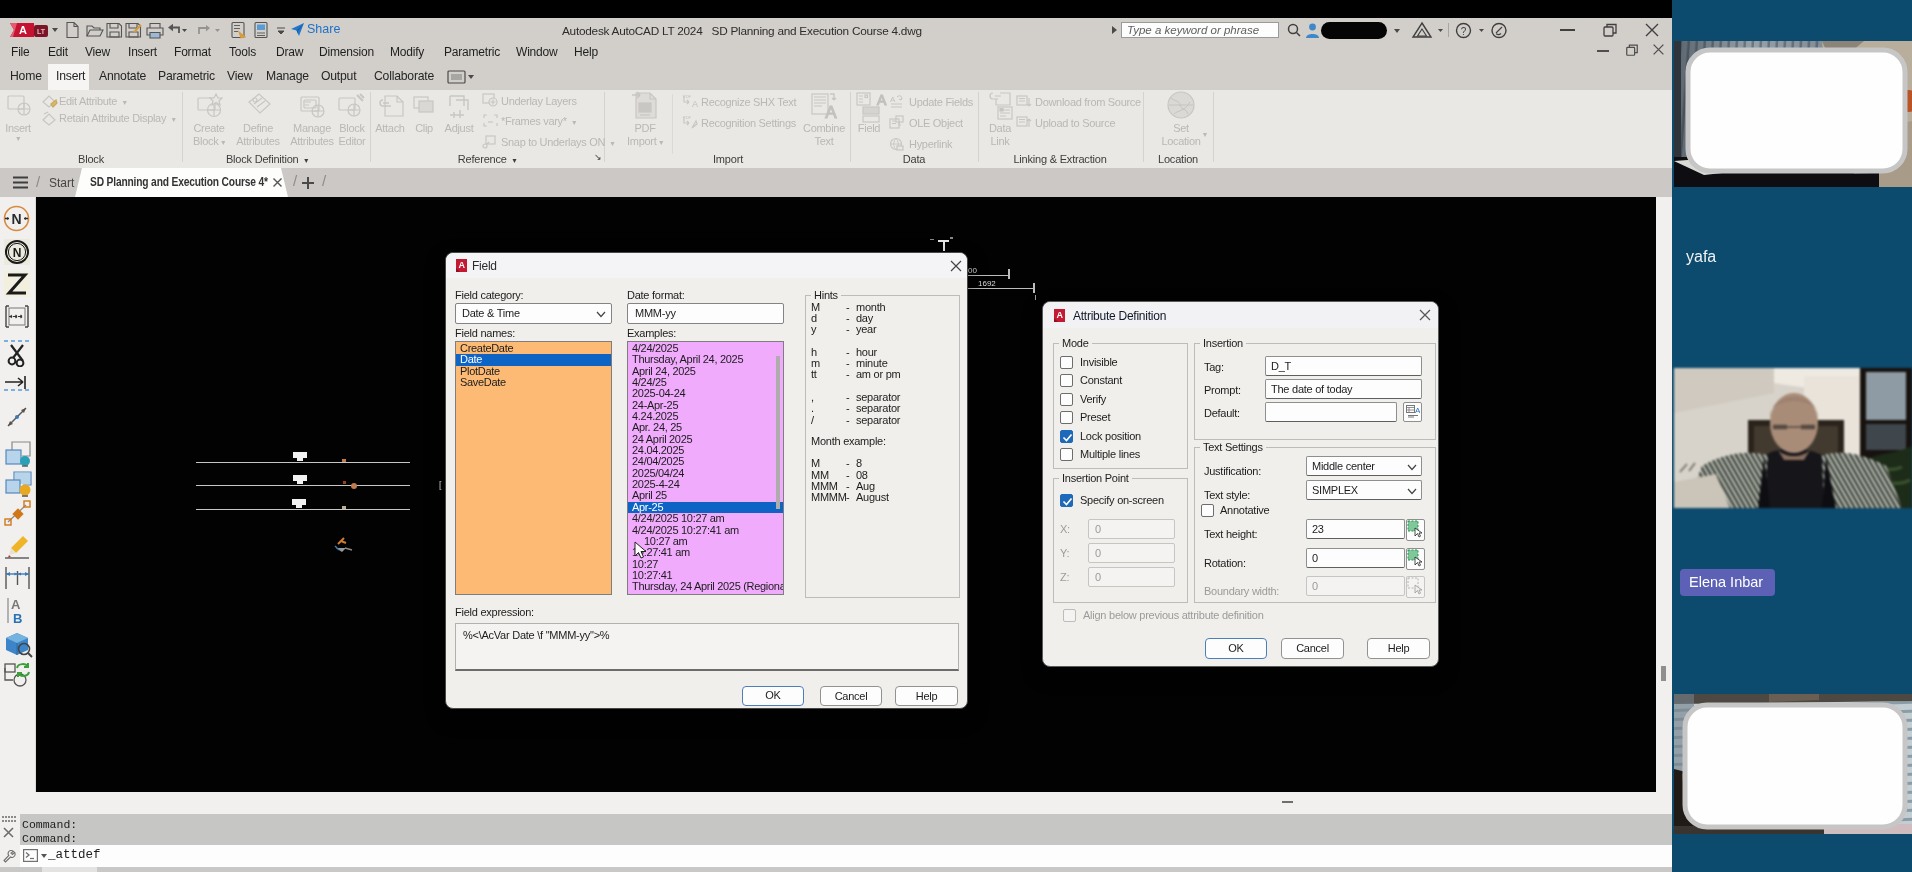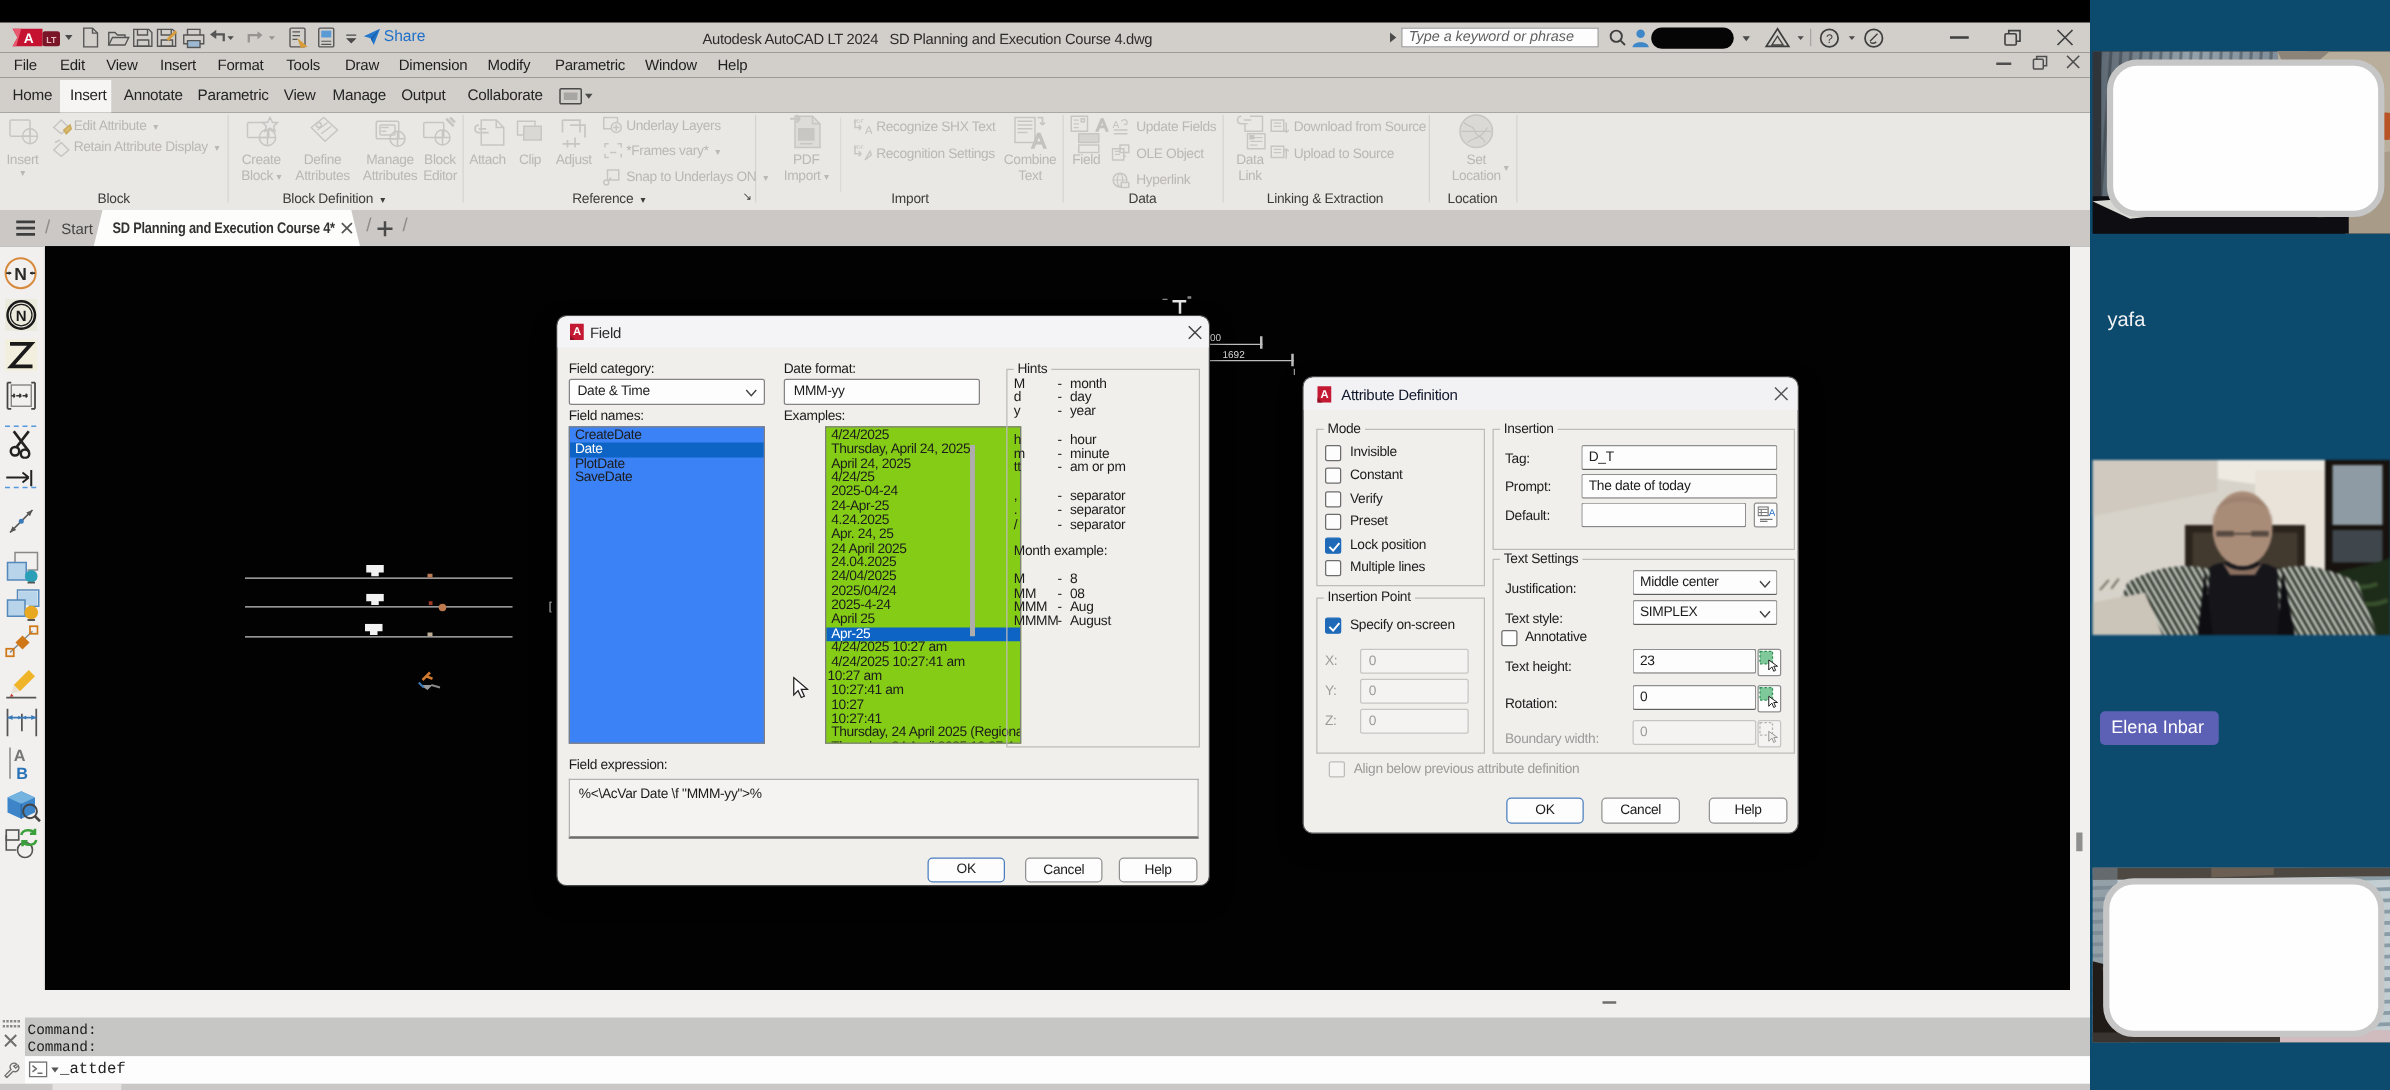--- a/index.html
+++ b/index.html
@@ -578,51 +578,51 @@
   </svg>
 
   <div class="lbl" style="left:9px;top:36px;">Field category:</div>
   <div class="abs" style="left:9px;top:50px;width:157px;height:21px;background:#fdfdfd;border:1px solid #848484;border-radius:2px;box-sizing:border-box;">
     <div class="lbl" style="left:6px;top:3px;">Date &amp; Time</div>
     <svg class="abs" style="left:140px;top:7px;" width="10" height="7" viewBox="0 0 10 7" fill="none" stroke="#444" stroke-width="1.2">
           <path d="M1 1 L5 5.5 L9 1"></path>
         </svg>
   </div>
   <div class="lbl" style="left:9px;top:74px;">Field names:</div>
-  <div class="abs" style="left:9px;top:88px;width:157px;height:254px;background:#3b82f6;border:1px solid #7e7e7e;box-sizing:border-box;overflow:hidden;line-height:11.35px;font-size:11px;letter-spacing:-0.3px;">
+  <div class="abs" style="left:9px;top:88px;width:157px;height:254px;background:#fdba74;border:1px solid #7e7e7e;box-sizing:border-box;overflow:hidden;line-height:11.35px;font-size:11px;letter-spacing:-0.3px;">
     <div style="padding:1px 0 0 4px;">CreateDate</div>
     <div style="background:#0d64c5;color:#fff;padding-left:4px;">Date</div>
     <div style="padding-left:4px;">PlotDate</div>
     <div style="padding-left:4px;">SaveDate</div>
   </div>
 
   <div class="lbl" style="left:181px;top:36px;">Date format:</div>
   <div class="abs" style="left:181px;top:50px;width:157px;height:21px;background:#fdfdfd;border:1px solid #848484;border-radius:2px;box-sizing:border-box;">
     <div class="lbl" style="left:7px;top:3px;">MMM-yy</div>
   </div>
   <div class="lbl" style="left:181px;top:74px;">Examples:</div>
-  <div class="abs" style="left:181px;top:88px;width:157px;height:254px;background:#84cc16;border:1px solid #7e7e7e;box-sizing:border-box;overflow:hidden;line-height:11.35px;font-size:11px;letter-spacing:-0.3px;margin-left:33px;">
+  <div class="abs" style="left:181px;top:88px;width:157px;height:254px;background:#f0abfc;border:1px solid #7e7e7e;box-sizing:border-box;overflow:hidden;line-height:11.35px;font-size:11px;letter-spacing:-0.3px;">
     <div style="padding:1px 0 0 4px;white-space:nowrap;">4/24/2025</div>
     <div style="padding-left:4px;white-space:nowrap;">Thursday, April 24, 2025</div>
     <div style="padding-left:4px;white-space:nowrap;">April 24, 2025</div>
     <div style="padding-left:4px;white-space:nowrap;">4/24/25</div>
     <div style="padding-left:4px;white-space:nowrap;">2025-04-24</div>
     <div style="padding-left:4px;white-space:nowrap;">24-Apr-25</div>
     <div style="padding-left:4px;white-space:nowrap;">4.24.2025</div>
     <div style="padding-left:4px;white-space:nowrap;">Apr. 24, 25</div>
     <div style="padding-left:4px;white-space:nowrap;">24 April 2025</div>
     <div style="padding-left:4px;white-space:nowrap;">24.04.2025</div>
     <div style="padding-left:4px;white-space:nowrap;">24/04/2025</div>
     <div style="padding-left:4px;white-space:nowrap;">2025/04/24</div>
     <div style="padding-left:4px;white-space:nowrap;">2025-4-24</div>
     <div style="padding-left:4px;white-space:nowrap;">April 25</div>
     <div style="background:#0d64c5;color:#fff;padding-left:4px;white-space:nowrap;">Apr-25</div>
     <div style="padding-left:4px;white-space:nowrap;">4/24/2025 10:27 am</div>
     <div style="padding-left:4px;white-space:nowrap;">4/24/2025 10:27:41 am</div>
-    <div style="padding-left:1px;white-space:nowrap;">10:27 am</div>
+    <div style="padding-left:16px;white-space:nowrap;">10:27 am</div>
     <div style="padding-left:4px;white-space:nowrap;">10:27:41 am</div>
     <div style="padding-left:4px;white-space:nowrap;">10:27</div>
     <div style="padding-left:4px;white-space:nowrap;">10:27:41</div>
     <div style="padding-left:4px;white-space:nowrap;">Thursday, 24 April 2025 (Regiona</div>
     <div style="padding-left:4px;white-space:nowrap;">Thursday, 24 April 2025 10:27:4</div>
   </div>
   <div class="abs" style="left:330px;top:103px;width:4px;height:153px;background:#aeadac;"></div>
   <svg class="abs" style="left:188px;top:288px;" width="13" height="19" viewBox="0 0 13 19">
     <path d="M1 1 L1 15 L4.5 11.5 L7 17 L9.5 16 L7 10.5 L12 10.5 Z" fill="#fff" stroke="#222" stroke-width="1"></path>
   </svg>

